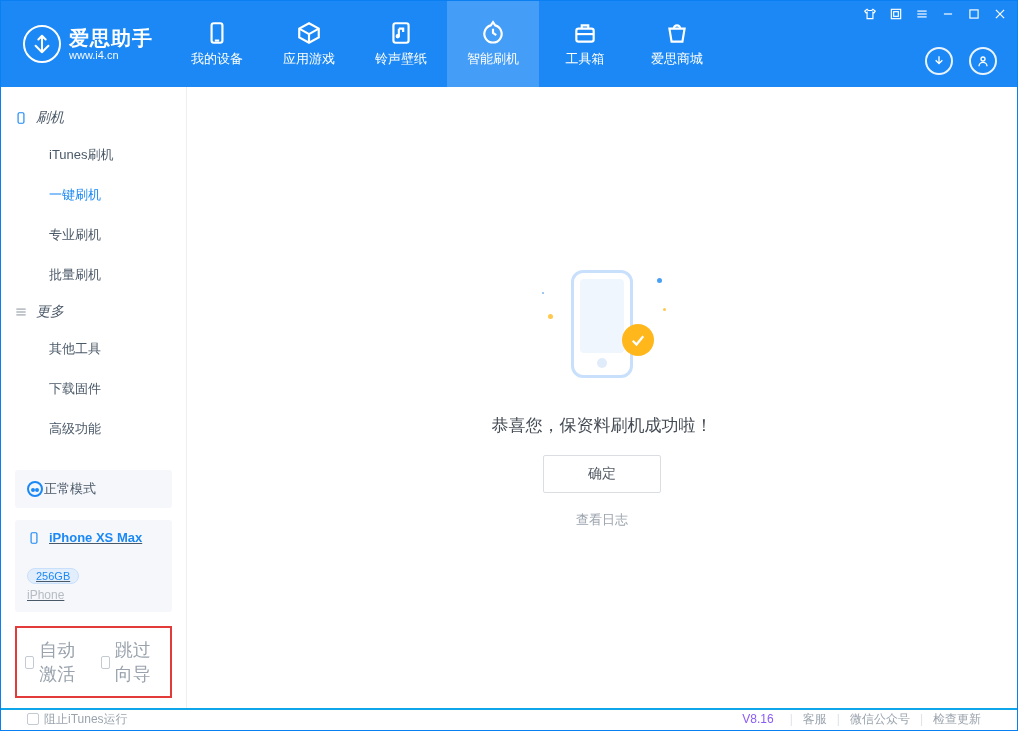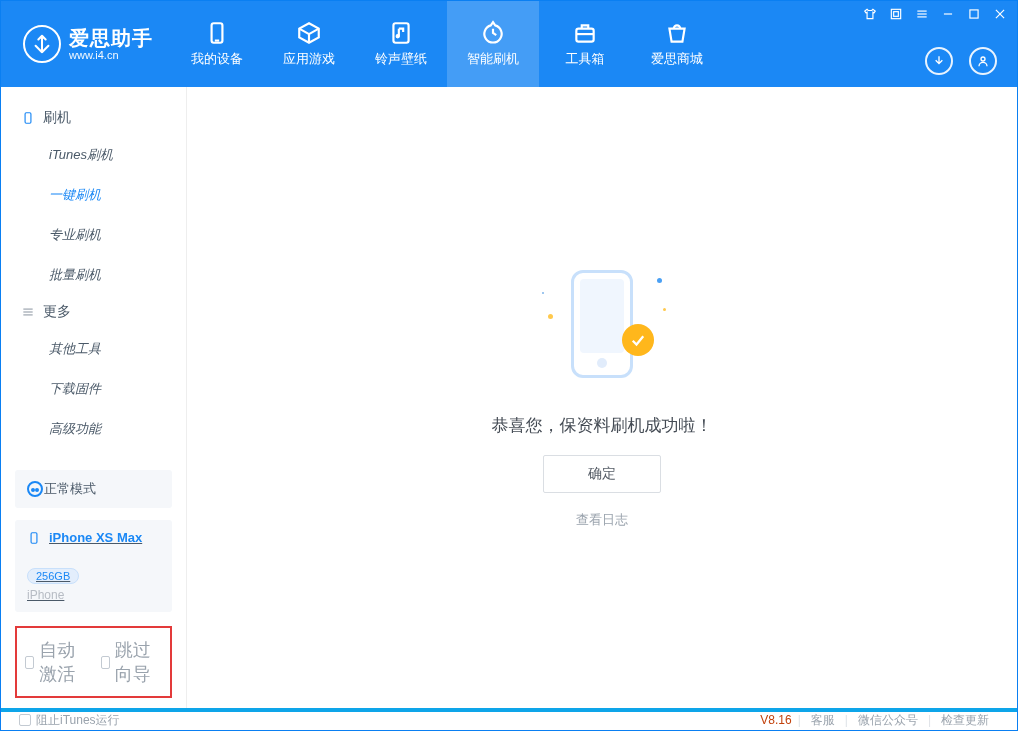--- a/index.html
+++ b/index.html
@@ -19,23 +19,23 @@
 .nav-item svg { width: 26px; height: 26px; fill:#fff; stroke:#fff; }
 .win-ctrls { position: absolute; right: 10px; top: 6px; display: flex; gap: 12px; align-items:center;}
 .win-ctrls span { width:14px;height:14px;display:inline-flex;align-items:center;justify-content:center;color:#fff;font-size:14px;cursor:pointer;}
 .hdr-right-icons { position:absolute; right:20px; bottom:12px; display:flex; gap:16px;}
 .hdr-right-icons .circ { width:28px;height:28px;border:2px solid rgba(255,255,255,.9);border-radius:50%;display:flex;align-items:center;justify-content:center;cursor:pointer;}
 .hdr-right-icons svg{width:16px;height:16px;stroke:#fff;fill:none;}
 
 
 .body { display:flex; height: calc(100% - 78px - 30px); }
 .sidebar { width: 186px; border-right:1px solid #eee; padding-top:14px; display:flex;flex-direction:column;}
-.sb-section-hdr { display:flex;align-items:center;gap:8px;padding:8px 20px;color:#4a5968;font-size:14px;}
+.sb-section-hdr { display:flex;align-items:center;gap:8px;padding:8px 13px;color:#4a5968;font-size:14px;font-style:italic;}
 .sb-section-hdr svg{width:14px;height:14px;}
-.sb-item { padding:11px 20px 11px 48px; font-size:13px; color:#4a5968; cursor:pointer;font-style:italic;}
+.sb-item { padding:11px 20px 11px 48px; font-size:13px; color:#4a5968; cursor:pointer;}
 .sb-item.active { color:#1b88f5; }
 .sb-spacer{flex:1;}
 .sb-card{background:#f5f7fa;border-radius:3px;margin:6px 14px;padding:10px 12px;font-size:13px;color:#4a5968;display:flex;align-items:center;gap:1px;}
 .sb-card.dev{flex-direction:column;align-items:flex-start;gap:4px;text-decoration:underline;}
 .sb-card.dev .row{display:flex;align-items:center;gap:8px;font-weight:600;color:#1b88f5;}
 .sb-card.dev .badge{background:#e3eefc;border:1px solid #c8e0fb;color:#1b88f5;font-size:11px;padding:1px 8px;border-radius:10px;margin-top:19px;}
 .sb-card.dev .sub{color:#b7bcc4;font-size:12px;}
 .sb-card .mode-icon{width:16px;height:16px;border:2px solid #1b88f5;border-radius:50%;position:relative;}
 .sb-card .mode-icon::before,.sb-card .mode-icon::after{content:"";position:absolute;background:#1b88f5;border-radius:50%;}
 .sb-card .mode-icon::before{width:4px;height:4px;left:2px;top:5px;}
@@ -56,25 +56,25 @@
 .phone-illus .dot{position:absolute;border-radius:50%;}
 .d1{width:5px;height:5px;background:#ffc94d;left:6px;top:48px;}
 .d2{width:2px;height:2px;background:#7fb5ea;left:0px;top:26px;}
 .d3{width:5px;height:5px;background:#4aa0f4;right:0px;top:12px;}
 .d4{width:3px;height:3px;background:#ffc94d;right:-4px;top:42px;}
 .result-text{font-size:17px;color:#444b54;}
 .btn-ok{border:1px solid #dadee3;background:#fff;padding:9px 44px;font-size:14px;color:#555c66;cursor:pointer;border-radius:2px;}
 .link-log{font-size:13px;color:#9aa3ad;cursor:pointer;}
 
 
-.footer{height:20px;border-top:4px solid #0ea5e9;display:flex;align-items:center;padding:0 18px;font-size:12px;color:#9aa3ad;}
+.footer{height:20px;border-top:2px solid #0ea5e9;display:flex;align-items:center;padding:0 26px;font-size:12px;color:#9aa3ad;}
 .footer label{display:flex;align-items:center;gap:5px;cursor:pointer;}
 .footer .cb{width:12px;height:12px;border:1px solid #c3cad2;border-radius:2px;}
 .footer .spacer{flex:1;}
-.footer .ver{color:#c2410c;margin-right:6px;}
+.footer .ver{color:#8b5cf6;margin-right:16px;}
 .footer .lnk{color:#9aa3ad;cursor:pointer;padding:0 10px;}
 .footer .sep{color:#dfe3e8;}
 </style>
 </head>
 <body>
 
 <div class="header">
   <div class="logo-area">
     <div class="logo-circle">
       <svg viewBox="0 0 24 24">

